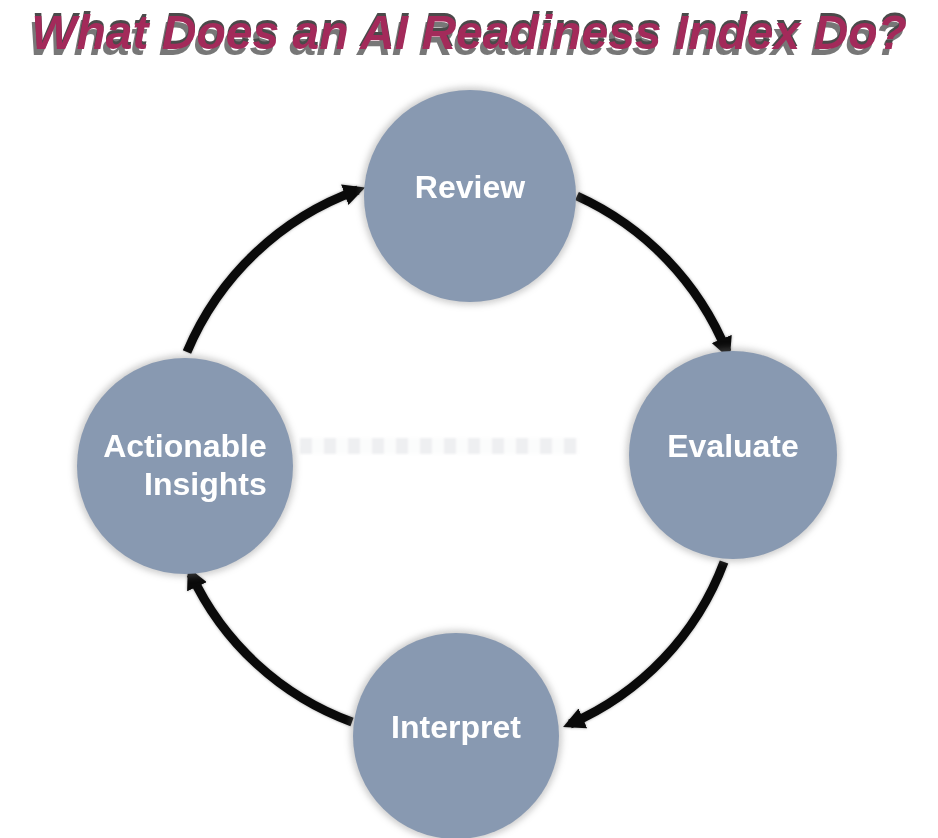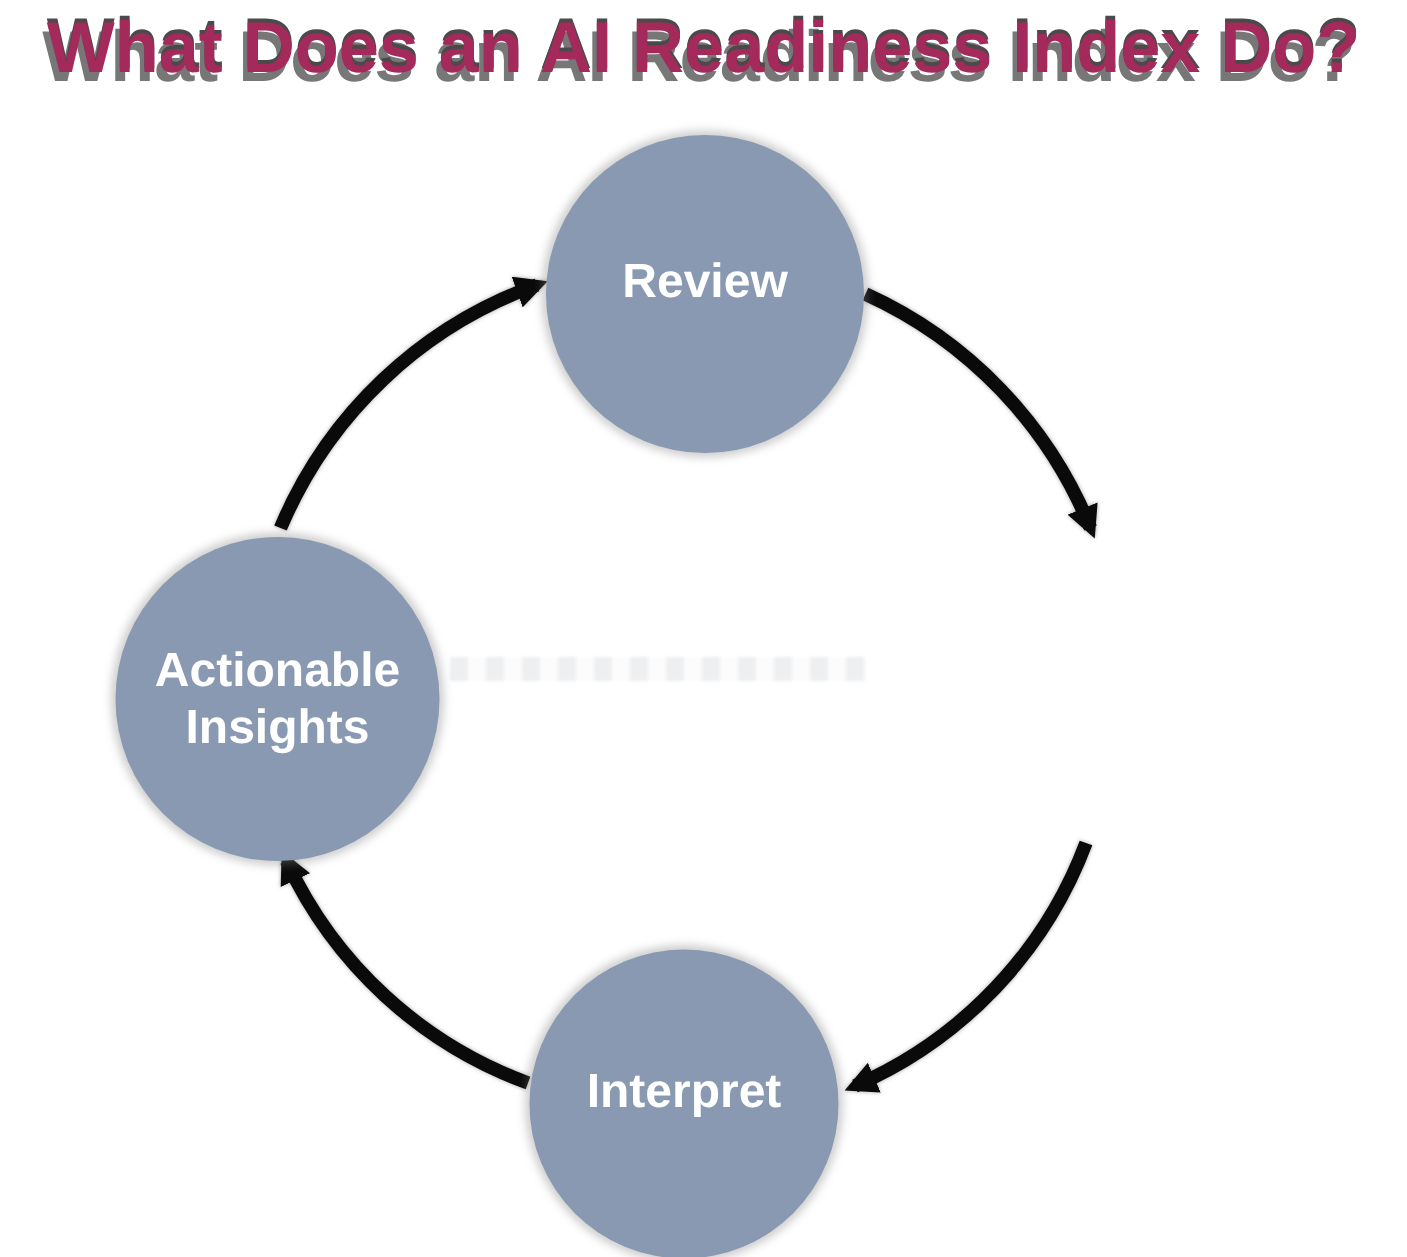--- a/index.html
+++ b/index.html
@@ -22,40 +22,41 @@
   .title{
     margin:0;
     padding-top:5px;
     text-align:center;
     font-size:48px;
     font-weight:700;
     letter-spacing:0;
     color:var(--title-color);
     text-shadow:0 -3px 0 var(--title-shadow), -3px 6px 0 rgba(74,74,74,0.75);
     white-space:nowrap;
+    font-style:italic;
   }
 
   .arrows{position:absolute;left:0;top:0;width:938px;height:838px}
   .arc{
     fill:none;
     stroke:var(--arrow);
     stroke-width:9;
     filter:drop-shadow(0 0 1.5px rgba(90,90,90,.55));
   }
   .arrowhead{fill:var(--arrow)}
 
   .node{
     position:absolute;
     border-radius:50%;
     background:var(--node-fill);
     color:var(--node-text);
     display:flex;
     align-items:center;
     justify-content:center;
-    text-align:center;
+    text-align:right;
     font-weight:700;
     font-size:32px;
     line-height:1.18;
     box-shadow:0 0 6px 3px rgba(125,125,125,.38);
   }
   .node .label{white-space:pre-line;display:block}
   .node .lift{transform:translateY(-8px)}
 
   #node-review{left:364px;top:90px;width:212px;height:212px}
   #node-evaluate{left:629px;top:351px;width:208px;height:208px}
@@ -92,20 +93,23 @@
 
     <path class="arc" marker-end="url(#ah)" d="M 352 722 A 286 286 0 0 1 191 574"></path>
   </svg>
 
   <div class="watermark"></div>
 
   <div class="node" id="node-review">
     <span class="label lift">Review</span>
   </div>
 
+  <div class="node" id="node-evaluate">
+    <span class="label lift">Evaluate</span>
+  </div>
 
   <div class="node" id="node-actionable">
     <span class="label">Actionable
 Insights</span>
   </div>
 
   <div class="node" id="node-interpret">
     <span class="label lift">Interpret</span>
   </div>
 

